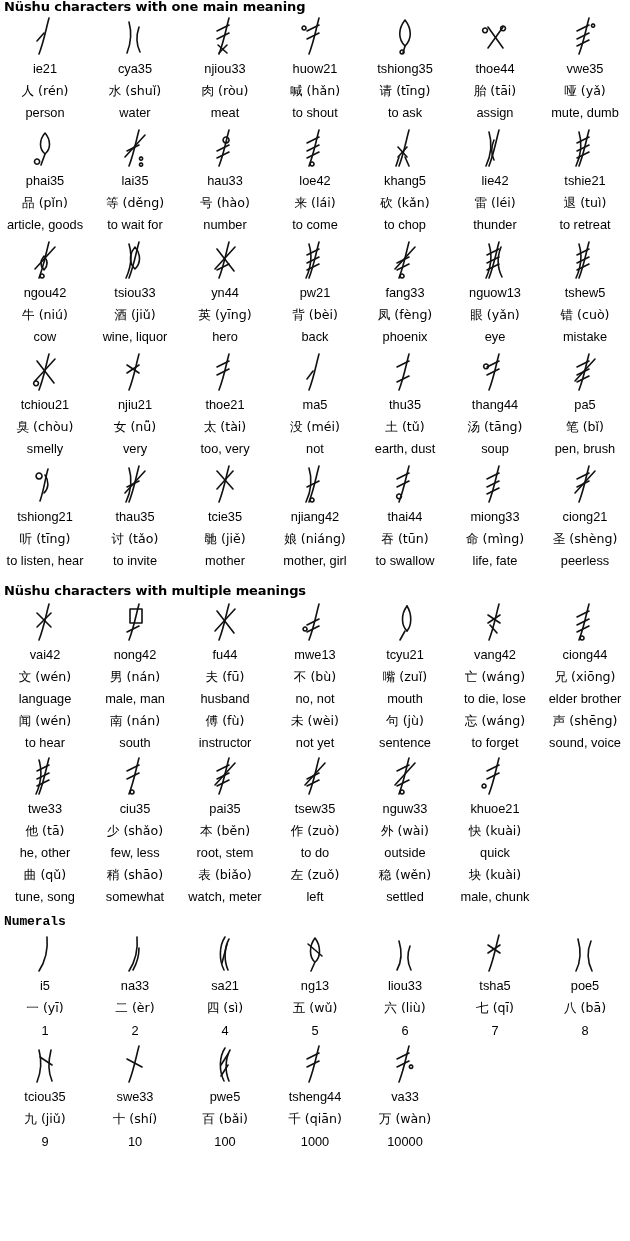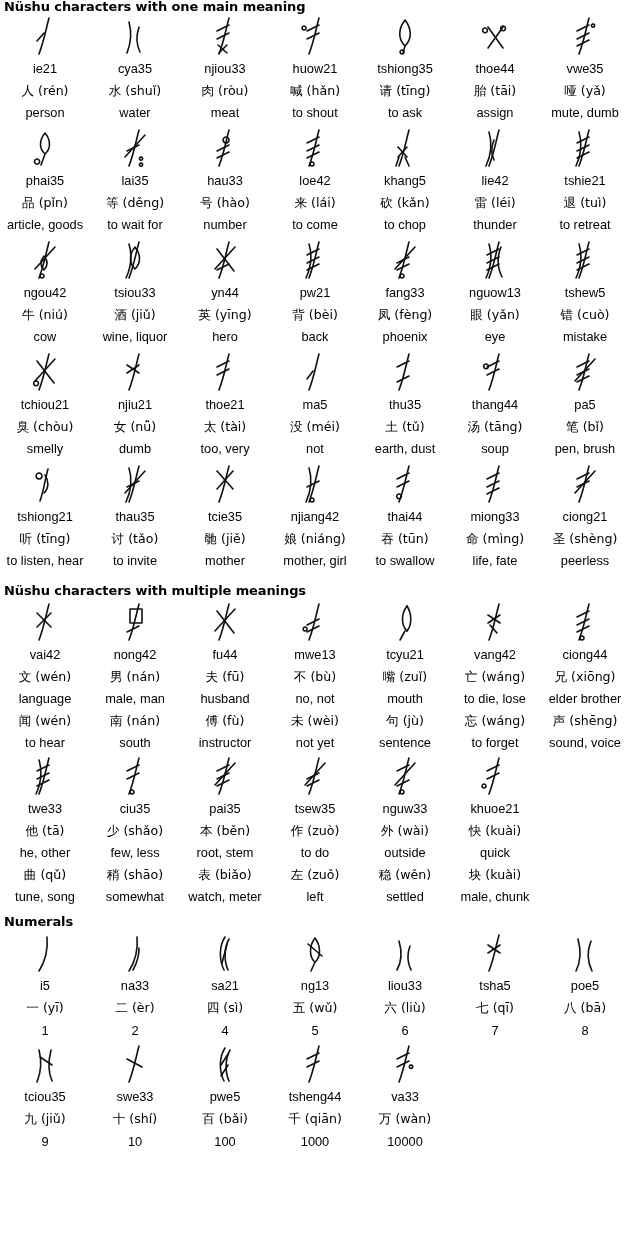--- a/index.html
+++ b/index.html
@@ -24,20 +24,21 @@
     font-weight: bold;
     font-size: 13px;
     letter-spacing: -0.1px;
     color: #000000;
     padding-left: 4px;
     margin: 0;
     line-height: 14px;
   }
   .section-title.numerals {
     padding-top: 1px;
+    font-family: Liberation Mono, monospace;
   }
   .grid {
     display: grid;
     grid-template-columns: repeat(7, 90px);
     width: 630px;
   }
   .cell {
     display: flex;
     flex-direction: column;
     align-items: center;
@@ -376,21 +377,21 @@
       <div class="cell">
         <span class="glyph">
           <svg width="40" height="42" viewBox="0 0 40 42" aria-hidden="true">
             <path d="M24 3 C21 14, 19 26, 14 39" fill="none" stroke="#111111" stroke-width="1.6" stroke-linecap="round" stroke-linejoin="round"></path>
             <path d="M12 14 L24 22" fill="none" stroke="#111111" stroke-width="1.6" stroke-linecap="round" stroke-linejoin="round"></path>
             <path d="M24 14 L12 22" fill="none" stroke="#111111" stroke-width="1.6" stroke-linecap="round" stroke-linejoin="round"></path>
           </svg>
         </span>
         <div class="line">njiu21</div>
         <div class="line han">女 (nǚ)</div>
-        <div class="line">dumb</div>
+        <div class="line">very</div>
       </div>
       <div class="cell">
         <span class="glyph">
           <svg width="40" height="42" viewBox="0 0 40 42" aria-hidden="true">
             <path d="M24 3 C21 14, 19 26, 14 39" fill="none" stroke="#111111" stroke-width="1.6" stroke-linecap="round" stroke-linejoin="round"></path>
             <path d="M12 16 L24 10" fill="none" stroke="#111111" stroke-width="1.6" stroke-linecap="round" stroke-linejoin="round"></path>
             <path d="M12 24 L24 18" fill="none" stroke="#111111" stroke-width="1.6" stroke-linecap="round" stroke-linejoin="round"></path>
           </svg>
         </span>
         <div class="line">thoe21</div>

